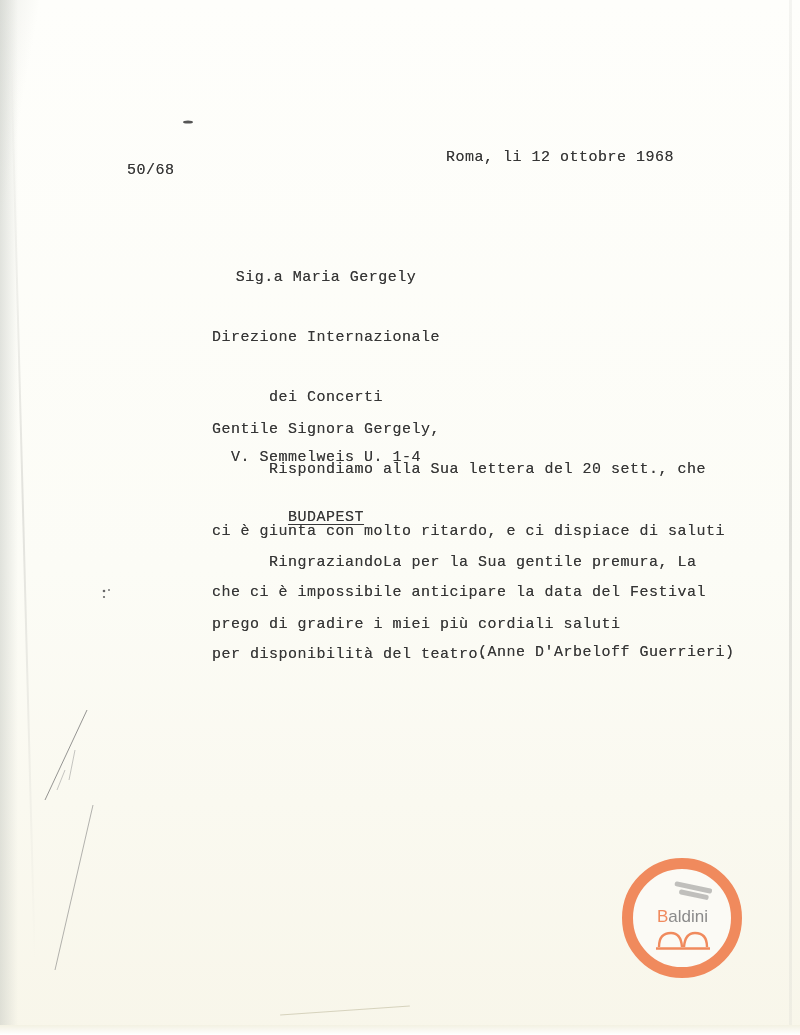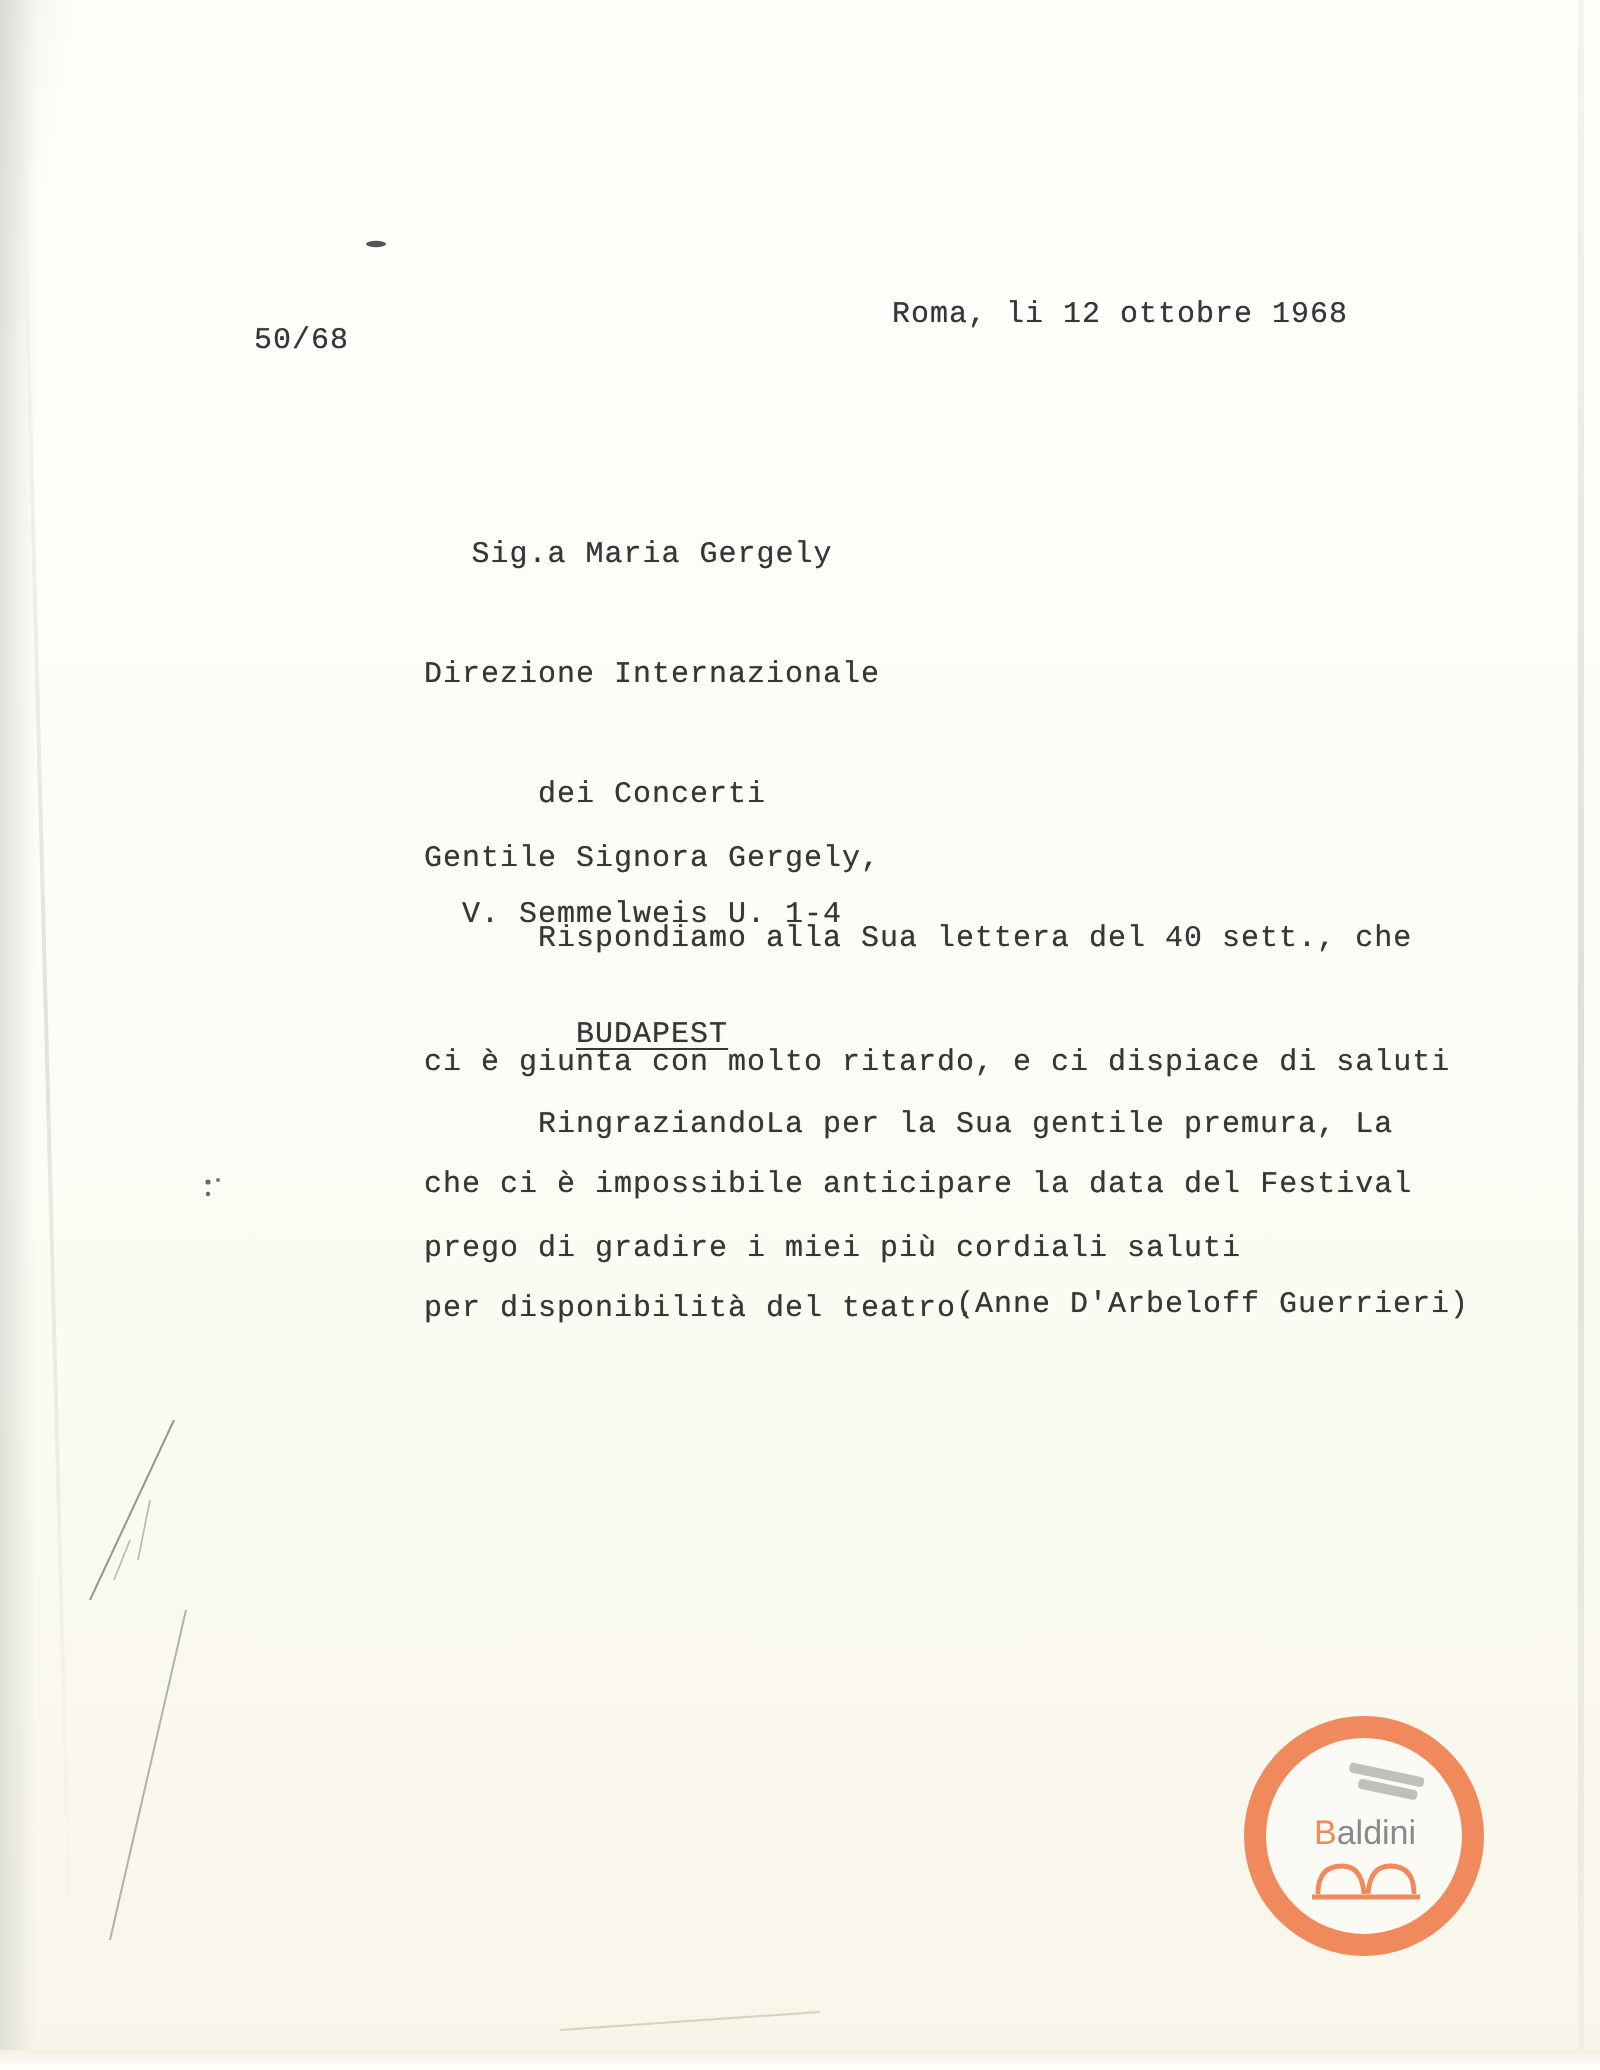--- a/index.html
+++ b/index.html
@@ -148,21 +148,21 @@
     <span class="line">Sig.a Maria Gergely</span>
     <span class="line">Direzione Internazionale</span>
     <span class="line">dei Concerti</span>
     <span class="line">V. Semmelweis U. 1-4</span>
     <span class="line city">BUDAPEST</span>
   </div>
 
   <div class="typed salutation">Gentile Signora Gergely,</div>
 
   <div class="typed para para1">
-    <span class="line indent">Rispondiamo alla Sua lettera del 40 sett., che</span>
+    <span class="line indent">Rispondiamo alla Sua lettera del 20 sett., che</span>
     <span class="line">ci è giunta con molto ritardo, e ci dispiace di saluti</span>
     <span class="line">che ci è impossibile anticipare la data del Festival</span>
     <span class="line">per disponibilità del teatro.</span>
   </div>
 
   <div class="typed para para2">
     <span class="line indent">RingraziandoLa per la Sua gentile premura, La</span>
     <span class="line">prego di gradire i miei più cordiali saluti</span>
   </div>
 

